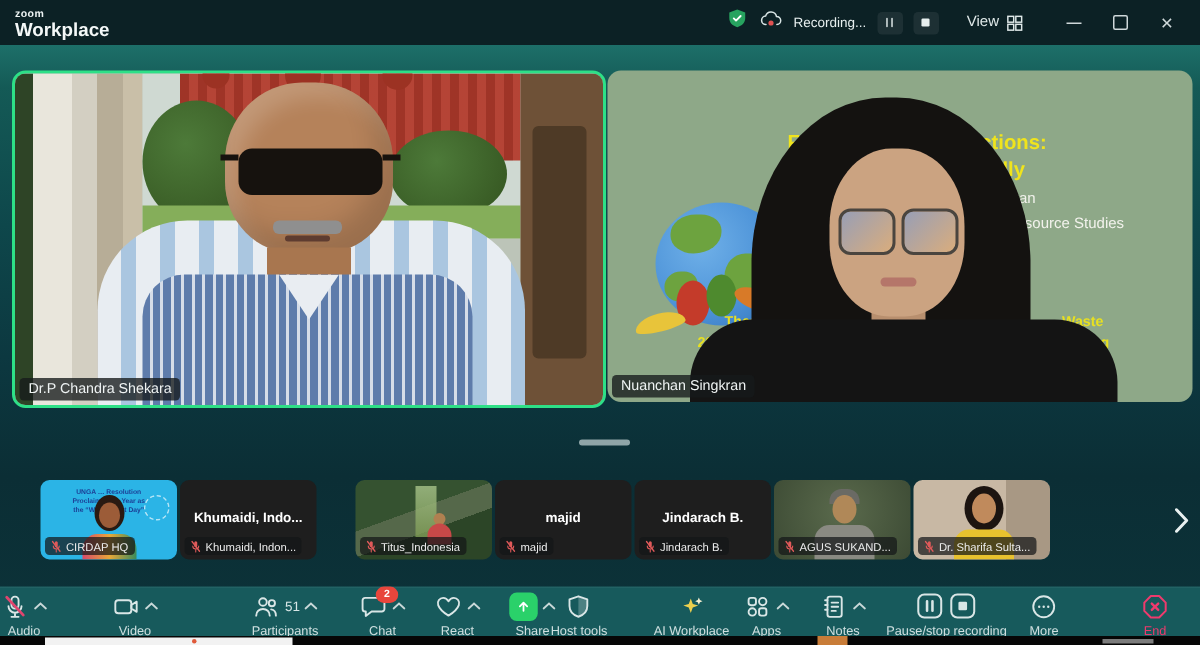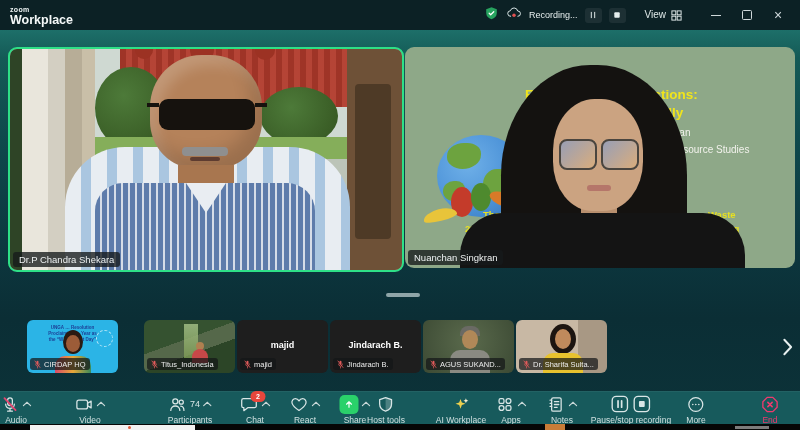--- a/index.html
+++ b/index.html
@@ -249,20 +249,32 @@
           <svg width="7" height="9" viewBox="0 0 14 18" style="stroke:#e05a5a;fill:none;stroke-width:1.4;stroke-linecap:round">
               <rect x="5" y="1.5" width="4" height="8" rx="2" fill="#e05a5a" stroke="none"></rect>
               <path d="M3 8a4 4 0 0 0 8 0M7 13v3"></path>
               <path d="M2 2l10 13" stroke-width="1.7"></path>
             </svg>
           <span>CIRDAP HQ</span>
         </span>
       </div>
 
 
+      <div class="thumb">
+        <span class="thumb-center">Khumaidi,  Indo...</span>
+        <span class="thumb-label">
+          <svg width="7" height="9" viewBox="0 0 14 18" style="stroke:#e05a5a;fill:none;stroke-width:1.4;stroke-linecap:round">
+              <rect x="5" y="1.5" width="4" height="8" rx="2" fill="#e05a5a" stroke="none"></rect>
+              <path d="M3 8a4 4 0 0 0 8 0M7 13v3"></path>
+              <path d="M2 2l10 13" stroke-width="1.7"></path>
+            </svg>
+
+          <span>Khumaidi, Indon...</span>
+        </span>
+      </div>
 
       <div class="thumb" style="background:linear-gradient(160deg,#355230 0 40%,#55684a 40% 60%,#2c4527 60%);margin-left:24px;">
         <div style="position:absolute;left:40px;top:4px;width:14px;height:34px;background:linear-gradient(180deg,#a8c48a,#7e9b55);opacity:.8;"></div>
         <div class="ppl-head" style="left:52px;top:22px;width:8px;height:8px;background:#b08050;"></div>
         <div class="ppl-body" style="left:48px;top:29px;width:16px;height:14px;background:#c84848;"></div>
         <span class="thumb-label">
           <svg width="7" height="9" viewBox="0 0 14 18" style="stroke:#e05a5a;fill:none;stroke-width:1.4;stroke-linecap:round">
               <rect x="5" y="1.5" width="4" height="8" rx="2" fill="#e05a5a" stroke="none"></rect>
               <path d="M3 8a4 4 0 0 0 8 0M7 13v3"></path>
               <path d="M2 2l10 13" stroke-width="1.7"></path>
@@ -360,21 +372,21 @@
       </div>
 
       <div class="tb-item" style="left:190px;">
         <div class="tb-top">
           <svg width="19" height="19" viewBox="0 0 24 24" style="stroke:#d9e6e6;fill:none;stroke-width:1.6;stroke-linecap:round;stroke-linejoin:round">
               <circle cx="9.5" cy="8" r="3.2"></circle>
               <path d="M3.8 19.5c0-3.4 2.6-5.6 5.7-5.6s5.7 2.2 5.7 5.6"></path>
               <circle cx="17" cy="9" r="2.6"></circle>
               <path d="M16.4 14.2c2.4.3 4 2.3 4 5.3"></path>
             </svg>
-          <span class="tb-count">74</span>
+          <span class="tb-count">51</span>
           <svg width="9" height="6" viewBox="0 0 10 6" style="stroke:#c8d8d8;fill:none;stroke-width:1.4;stroke-linecap:round">
               <path d="M1 4.8L5 1.2l4 3.6"></path>
             </svg>
         </div>
         <span class="tb-label">Participants</span>
       </div>
 
       <div class="tb-item" style="left:255px;">
         <div class="tb-top">
           <svg width="19" height="19" viewBox="0 0 24 24" style="stroke:#d9e6e6;fill:none;stroke-width:1.6;stroke-linecap:round;stroke-linejoin:round">

